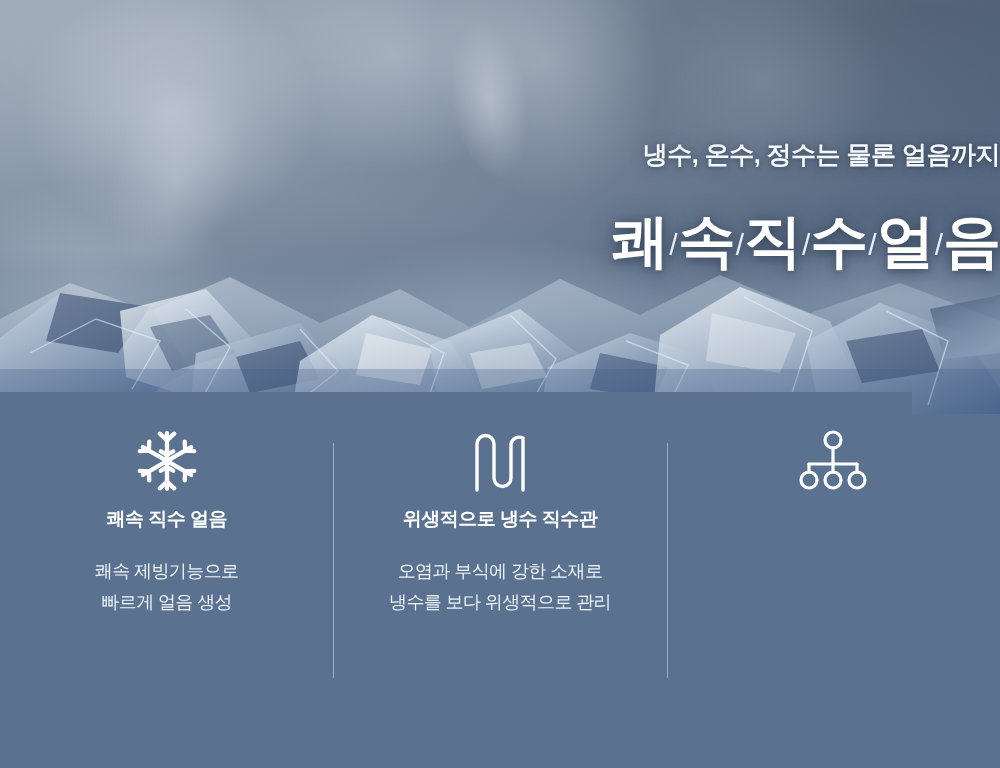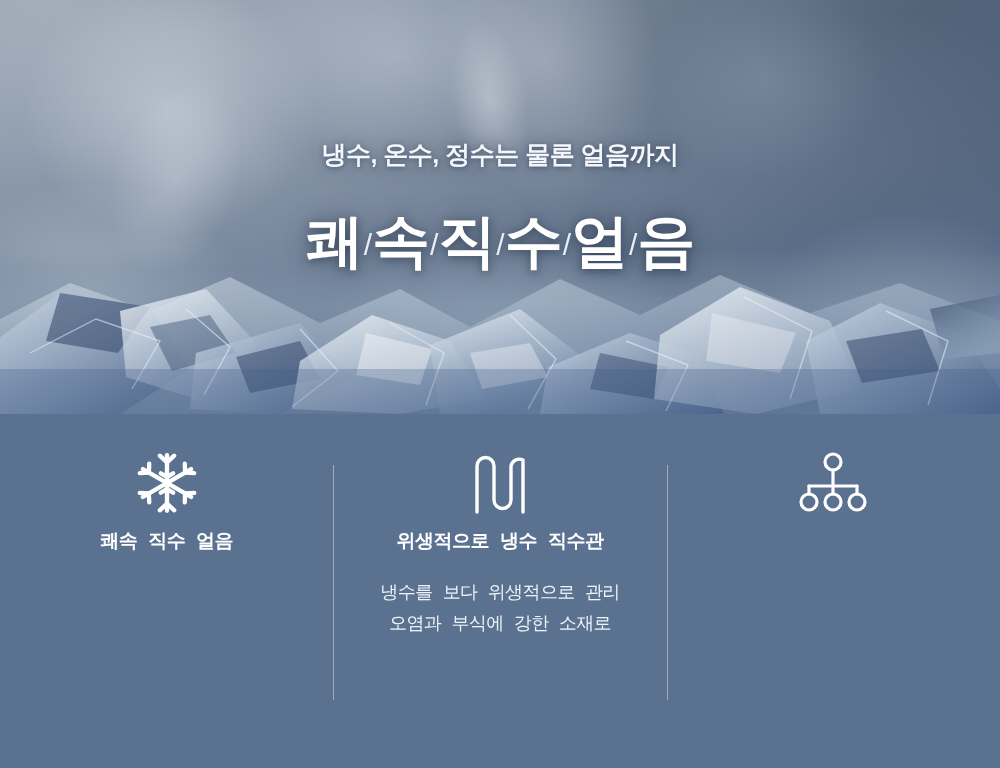--- a/index.html
+++ b/index.html
@@ -48,21 +48,21 @@
         background:radial-gradient(closest-side, rgba(238,243,248,.34), rgba(238,243,248,0) 62%);
         transform:rotate(-8deg); }
 
   
   .ice {
     position:absolute; left:0; bottom:0; width:1000px; height:165px;
     overflow:hidden;
     background:linear-gradient(180deg, rgba(110,128,150,0) 0%, rgba(120,140,162,.30) 12%, rgba(132,152,174,.55) 34%, rgba(118,138,162,.62) 100%);
   }
 
-  .hero-text { position:absolute; left:0; top:0; width:1000px; text-align:center; z-index:6; }
+  .hero-text { position:absolute; left:0; top:0; width:1000px; text-align:right; z-index:6; }
   .eyebrow {
     margin-top:138px;
     font-size:25px; font-weight:bold; letter-spacing:-0.5px;
     color:#f3f7fb;
     text-shadow:0 1px 5px rgba(40,55,75,.55), 0 0 16px rgba(30,44,64,.35);
   }
   .headline {
     margin-top:41px;
     font-size:58px; font-weight:bold; letter-spacing:-1px;
     color:#ffffff; line-height:1;
@@ -73,24 +73,23 @@
     display:inline-block;
     font-size:30px; font-weight:300;
     color:#e7eef6;
     transform:translateY(-6px);
     margin:0 1px;
     text-shadow:0 2px 6px rgba(34,48,68,.5);
   }
 
   
   .features {
-    position:absolute; left:0; top:414px;
+    position:absolute; left:0; top:392px;
     width:912px; height:354px;
     background:#5a7190;
-    font-family:Liberation Mono, monospace;
   }
   .cols { display:flex; width:1000px; height:354px; }
   .col  { flex:1 1 0; position:relative; text-align:center; }
   .col + .col::before {
     content:""; position:absolute; left:0; top:51px;
     width:1px; height:235px;
     background:rgba(255,255,255,.42);
   }
   .icon-wrap { height:96px; display:flex; align-items:center; justify-content:center; padding-top:42px; }
   .feat-title {
@@ -203,33 +202,37 @@
             <path d="M32 52 L25 58.5 M32 52 L39 58.5"></path>
             <path d="M14.4 21.8 L5.6 22.4 M14.4 21.8 L14.8 13.2"></path>
             <path d="M49.6 42.2 L58.4 41.6 M49.6 42.2 L49.2 50.8"></path>
             <path d="M14.4 42.2 L5.6 41.6 M14.4 42.2 L14.8 50.8"></path>
             <path d="M49.6 21.8 L58.4 22.4 M49.6 21.8 L49.2 13.2"></path>
             <path d="M32 26 L26 22.6 M32 26 L38 22.6"></path>
             <path d="M32 38 L26 41.4 M32 38 L38 41.4"></path>
           </svg>
         </div>
         <div class="feat-title">쾌속 직수 얼음</div>
+        <div class="feat-desc">
+          <span>쾌속 제빙기능으로</span>
+          <span>빠르게 얼음 생성</span>
+        </div>
       </div>
 
       <div class="col">
         <div class="icon-wrap">
           <svg width="62" height="66" viewBox="0 0 62 66" fill="none" stroke="#ffffff" stroke-width="3.4" stroke-linecap="round" stroke-linejoin="round">
             <path d="M8 62 V16 a8.5 8.5 0 0 1 17 0 V50 a8.5 8.5 0 0 0 17 0 V16 a8.5 8.5 0 0 1 12 -6"></path>
             <path d="M54 12 V62"></path>
           </svg>
         </div>
         <div class="feat-title">위생적으로 냉수 직수관</div>
         <div class="feat-desc">
+          <span>오염과 부식에 강한 소재로</span>
           <span>냉수를 보다 위생적으로 관리</span>
-          <span>오염과 부식에 강한 소재로</span>
         </div>
       </div>
 
       <div class="col">
         <div class="icon-wrap">
           <svg width="70" height="62" viewBox="0 0 70 62" fill="none" stroke="#ffffff" stroke-width="3.2" stroke-linecap="round" stroke-linejoin="round">
             <circle cx="35" cy="10" r="8"></circle>
             <line x1="35" y1="18" x2="35" y2="34"></line>
             <line x1="11" y1="34" x2="59" y2="34"></line>
             <line x1="11" y1="34" x2="11" y2="42"></line>

